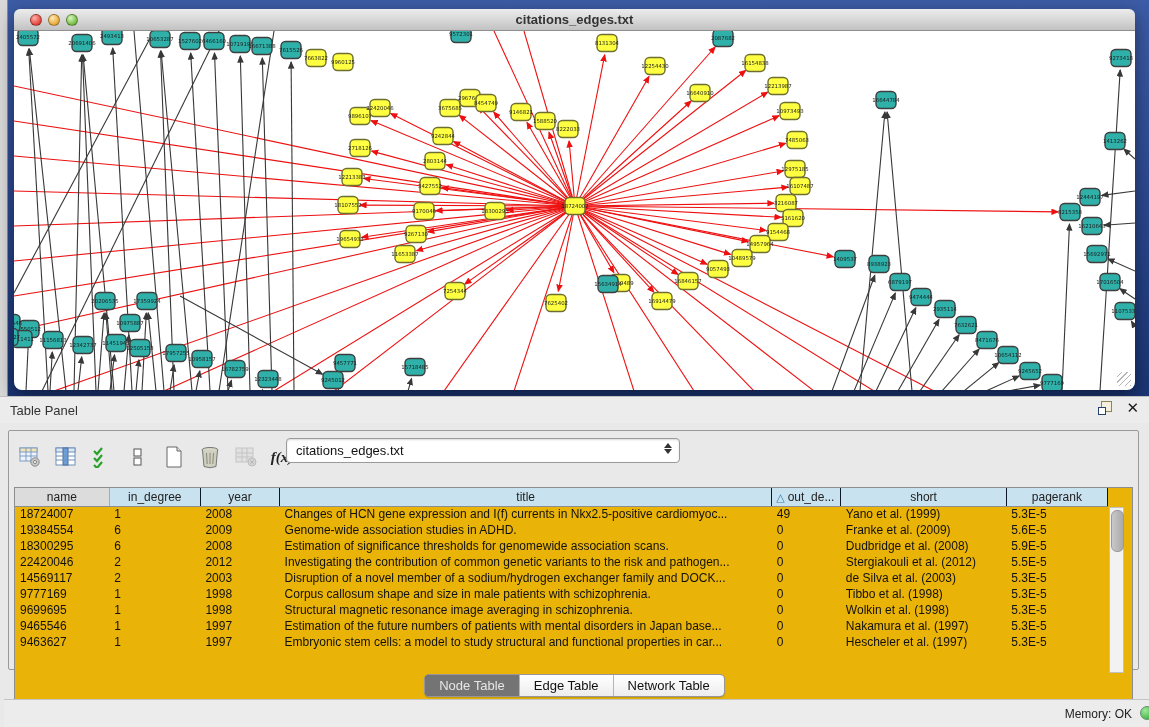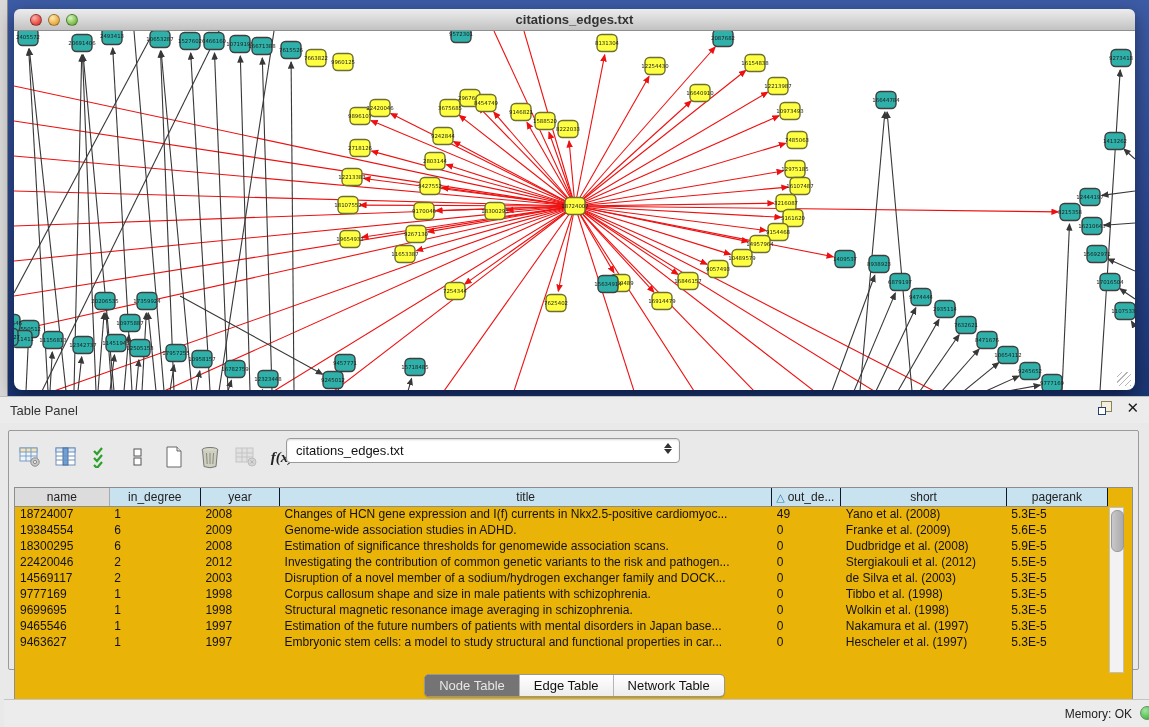--- a/index.html
+++ b/index.html
@@ -691,21 +691,21 @@
             <th class="sorted"><span class="tri">△</span>out_de...</th>
             <th class="">short</th>
             <th class="">pagerank</th>
           </tr>
           <tr>
             <td>18724007</td>
             <td>1</td>
             <td>2008</td>
             <td>Changes of HCN gene expression and I(f) currents in Nkx2.5-positive cardiomyoc...</td>
             <td>49</td>
-            <td>Yano et al. (2008)</td>
+            <td>Yano et al. (1999)</td>
             <td>5.3E-5</td>
           </tr>
           <tr>
             <td>19384554</td>
             <td>6</td>
             <td>2009</td>
             <td>Genome-wide association studies in ADHD.</td>
             <td>0</td>
             <td>Franke et al. (2009)</td>
             <td>5.6E-5</td>

